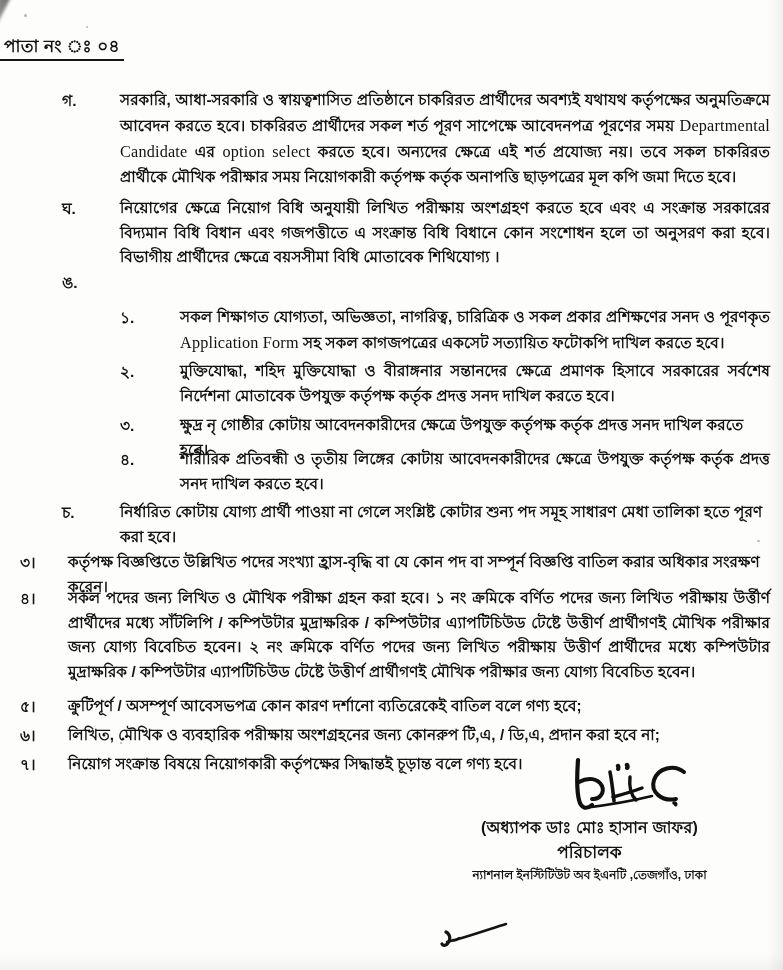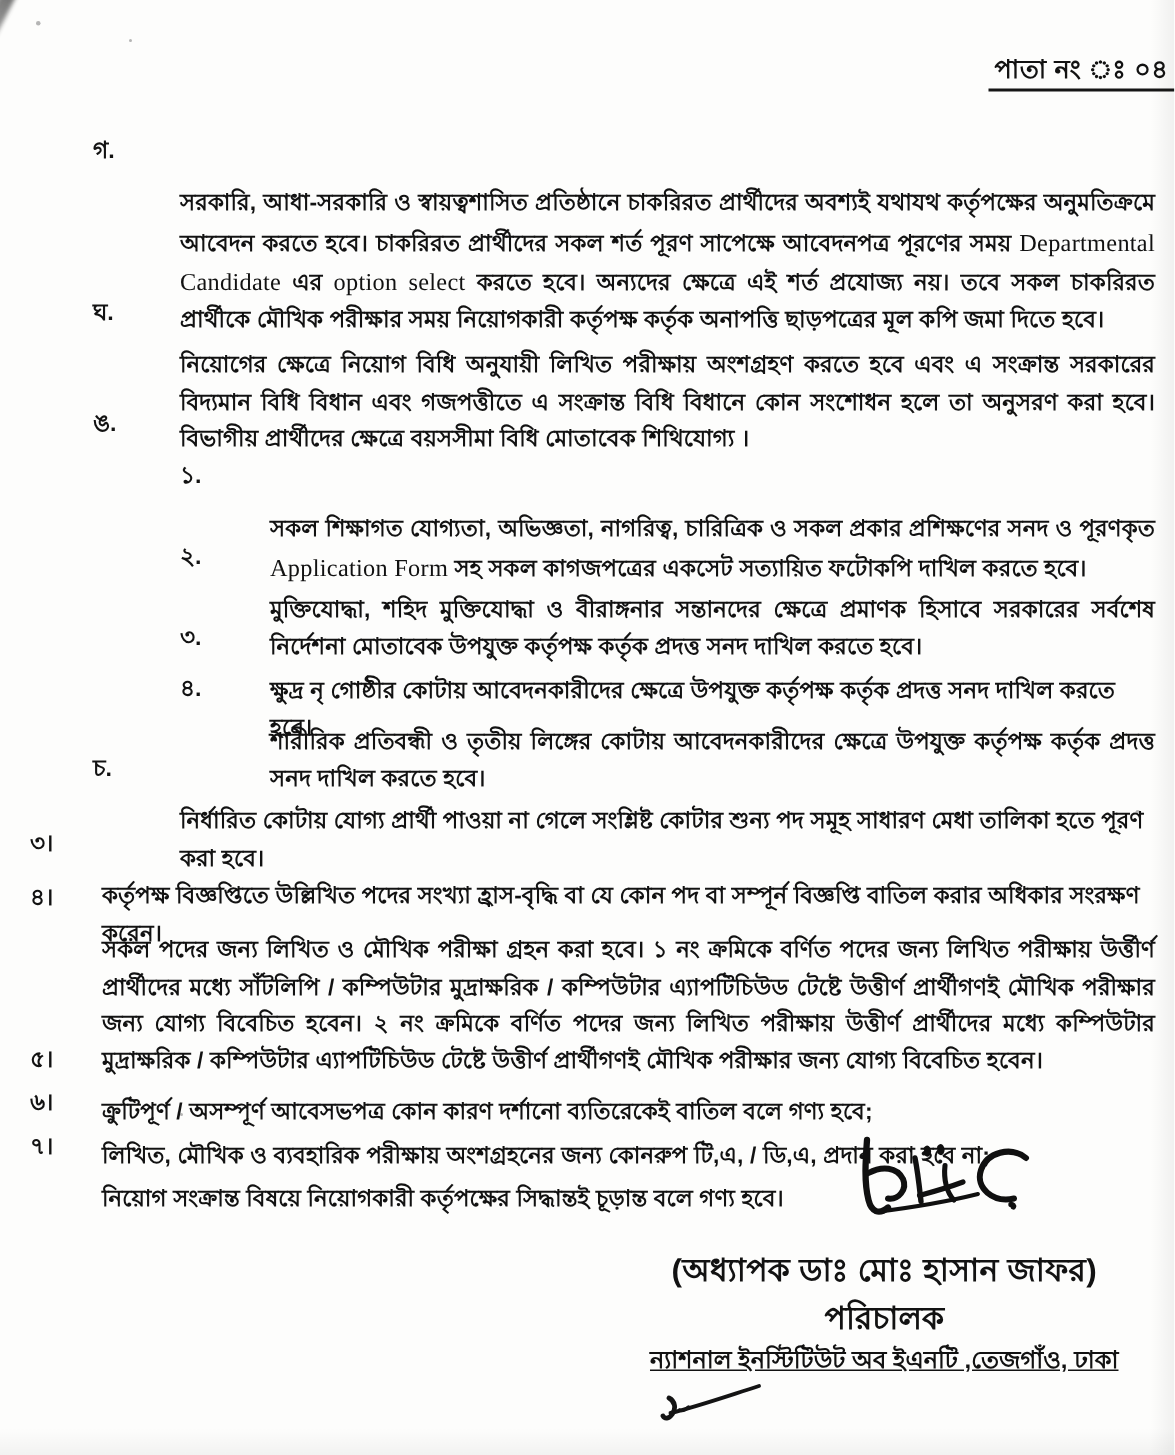--- a/index.html
+++ b/index.html
@@ -65,21 +65,21 @@
     background: linear-gradient(to top, rgba(0,0,0,.045), rgba(0,0,0,0));
     pointer-events: none;
   }
 
   
   .page-header {
     position: absolute;
     top: 36px;
     left: 0;
     width: 100%;
-    text-align: right;
+    text-align: left;
   }
   .page-header .hdr-text {
     display: inline-block;
     font-size: 17px;
     font-weight: 700;
     letter-spacing: .4px;
     border-bottom: 2px solid #161616;
     padding: 0 4px 2px 4px;
     line-height: 1.25;
   }
@@ -97,21 +97,20 @@
     line-height: 1.62;
     white-space: nowrap;
   }
   .body-text {
     flex: 1 1 auto;
     font-size: 15.2px;
     line-height: 1.62;
     text-align: left;
     font-weight: 600;
     letter-spacing: .1px;
-    margin-top: 36px;
   }
   .body-text.justified { text-align: justify; text-justify: inter-word; }
 
   .en {
     font-family: "Liberation Serif", "DejaVu Serif", serif;
     font-weight: 400;
     font-size: 16.2px;
     letter-spacing: .2px;
   }
 
@@ -141,36 +140,34 @@
     height: 40px;
   }
   .sig-block {
     position: absolute;
     left: 396px;
     top: 816px;
     width: 387px;
     text-align: center;
   }
   .sig-name {
-    font-size: 21px;
+    font-size: 16px;
     font-weight: 700;
     line-height: 1.5;
     letter-spacing: .2px;
-    margin-top: 16px;
   }
   .sig-role {
-    font-size: 21px;
+    font-size: 17px;
     font-weight: 600;
     line-height: 1.55;
   }
   .sig-org {
-    font-size: 16px;
+    font-size: 12px;
     font-weight: 600;
     line-height: 1.55;
-    text-decoration: underline;
   }
 </style>
 </head>
 <body>
 
 <div class="page">
 
   <div class="scan-corner-streak"></div>
   <div class="scan-corner-streak2"></div>
   <div class="speck" style="left:24px; top:14px; width:3px; height:3px;"></div>

